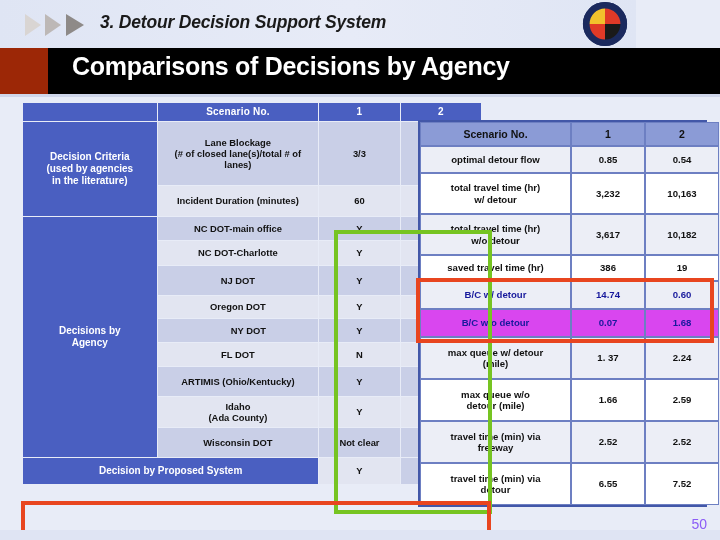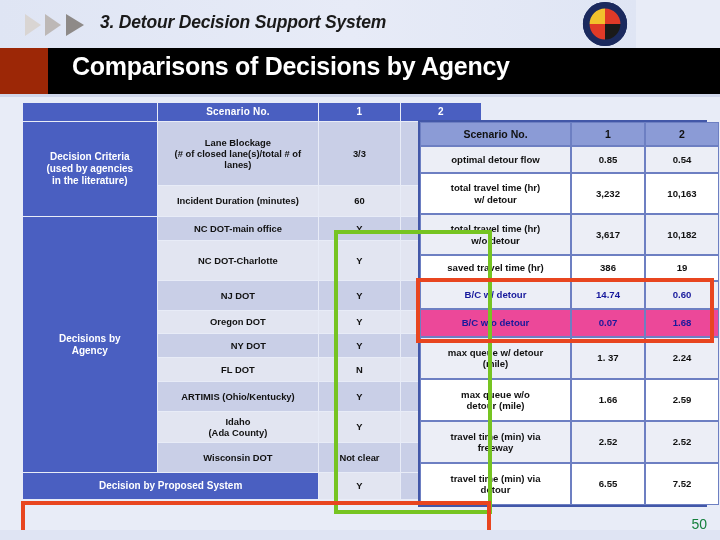--- a/index.html
+++ b/index.html
@@ -64,35 +64,35 @@
   }
   #right-table table{border-spacing:0;width:100%;}
   #right-table td{
     border:1px solid #6d7fc2;text-align:center;vertical-align:middle;
     line-height:1.2;padding:1px 2px;
   }
   .rt-hdr{background:#8b9bd6;font-size:10.5px;}
   .rt-a{background:#eceef6;}
   .rt-b{background:#ffffff;}
   .rt-bc{color:#17199c;background:#eceef6;}
-  .rt-bc2{color:#17199c;background:#ec4899;}
+  .rt-bc2{color:#17199c;background:#d946ef;}
   .rt-label{padding-left:3px;padding-right:3px;}
 
   
   .hl{position:absolute;pointer-events:none;}
   #green-box{left:334px;top:230px;width:150px;height:276px;
              border:4px solid #76c422;}
   #red-box-bc{left:416px;top:278px;width:290px;height:57px;
               border:4px solid #e8451f;}
   #red-box-bottom{left:21px;top:501px;width:462px;height:31px;
                   border:4px solid #e8451f;}
 
   #pagenum{
     position:absolute;right:13px;bottom:8px;
-    font-size:14px;color:#15803d;font-family:"Liberation Sans",sans-serif;
+    font-size:14px;color:#8b5cf6;font-family:"Liberation Sans",sans-serif;
   }
   #bottomstrip{position:absolute;left:0;bottom:0;width:720px;height:10px;background:#dfe4f3;}
 </style>
 </head>
 <body>
 
 <div id="topbar">
   <div class="tri" id="tri1"></div>
   <div class="tri" id="tri2"></div>
   <div class="tri" id="tri3"></div>
@@ -150,21 +150,21 @@
           <span style="display: block;">Decisions by</span>
           <span style="display: block;">Agency</span>
         </td>
         <td class="lt-a" style="height: 23px;">
           <span style="display: block;">NC DOT-main office</span>
         </td>
         <td class="lt-a">Y</td>
         <td class="lt-a"></td>
       </tr>
       <tr>
-        <td class="lt-b" style="height: 39px;">
+        <td class="lt-b" style="height: 24px;">
           <span style="display: block;">NC DOT-Charlotte</span>
         </td>
         <td class="lt-b">Y</td>
         <td class="lt-b"></td>
       </tr>
       <tr>
         <td class="lt-a" style="height: 29px;">
           <span style="display: block;">NJ DOT</span>
         </td>
         <td class="lt-a">Y</td>

